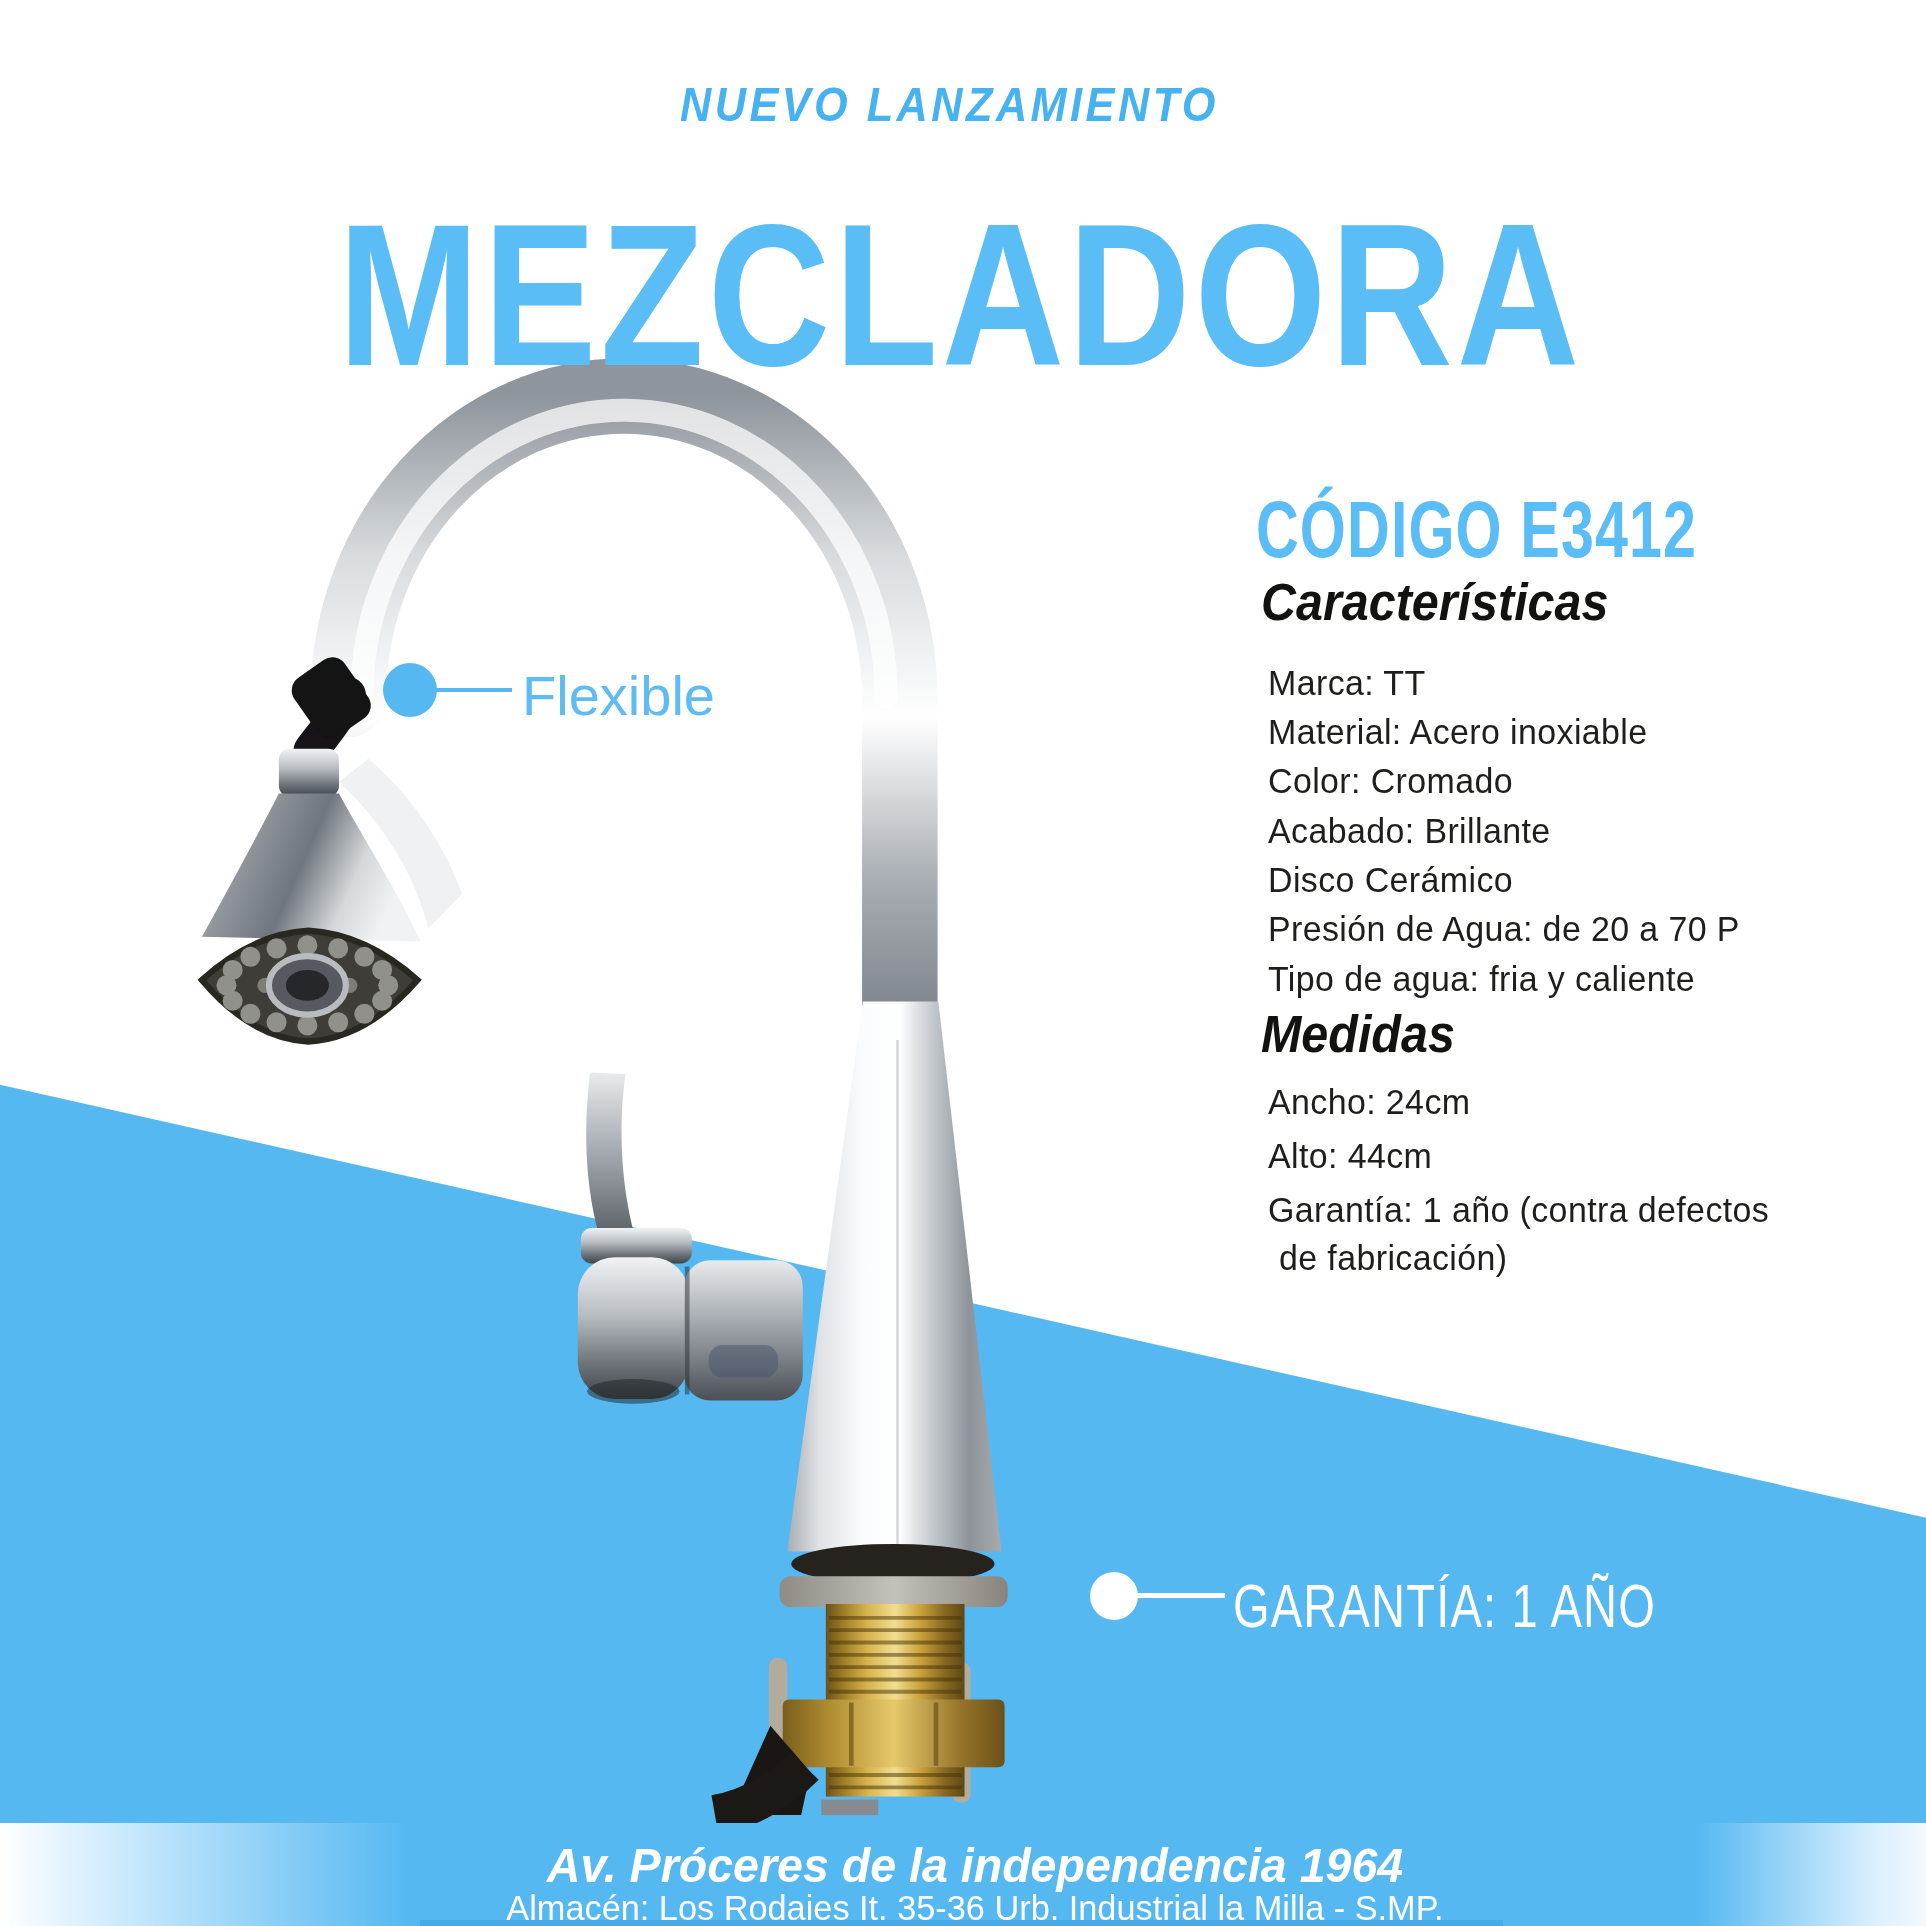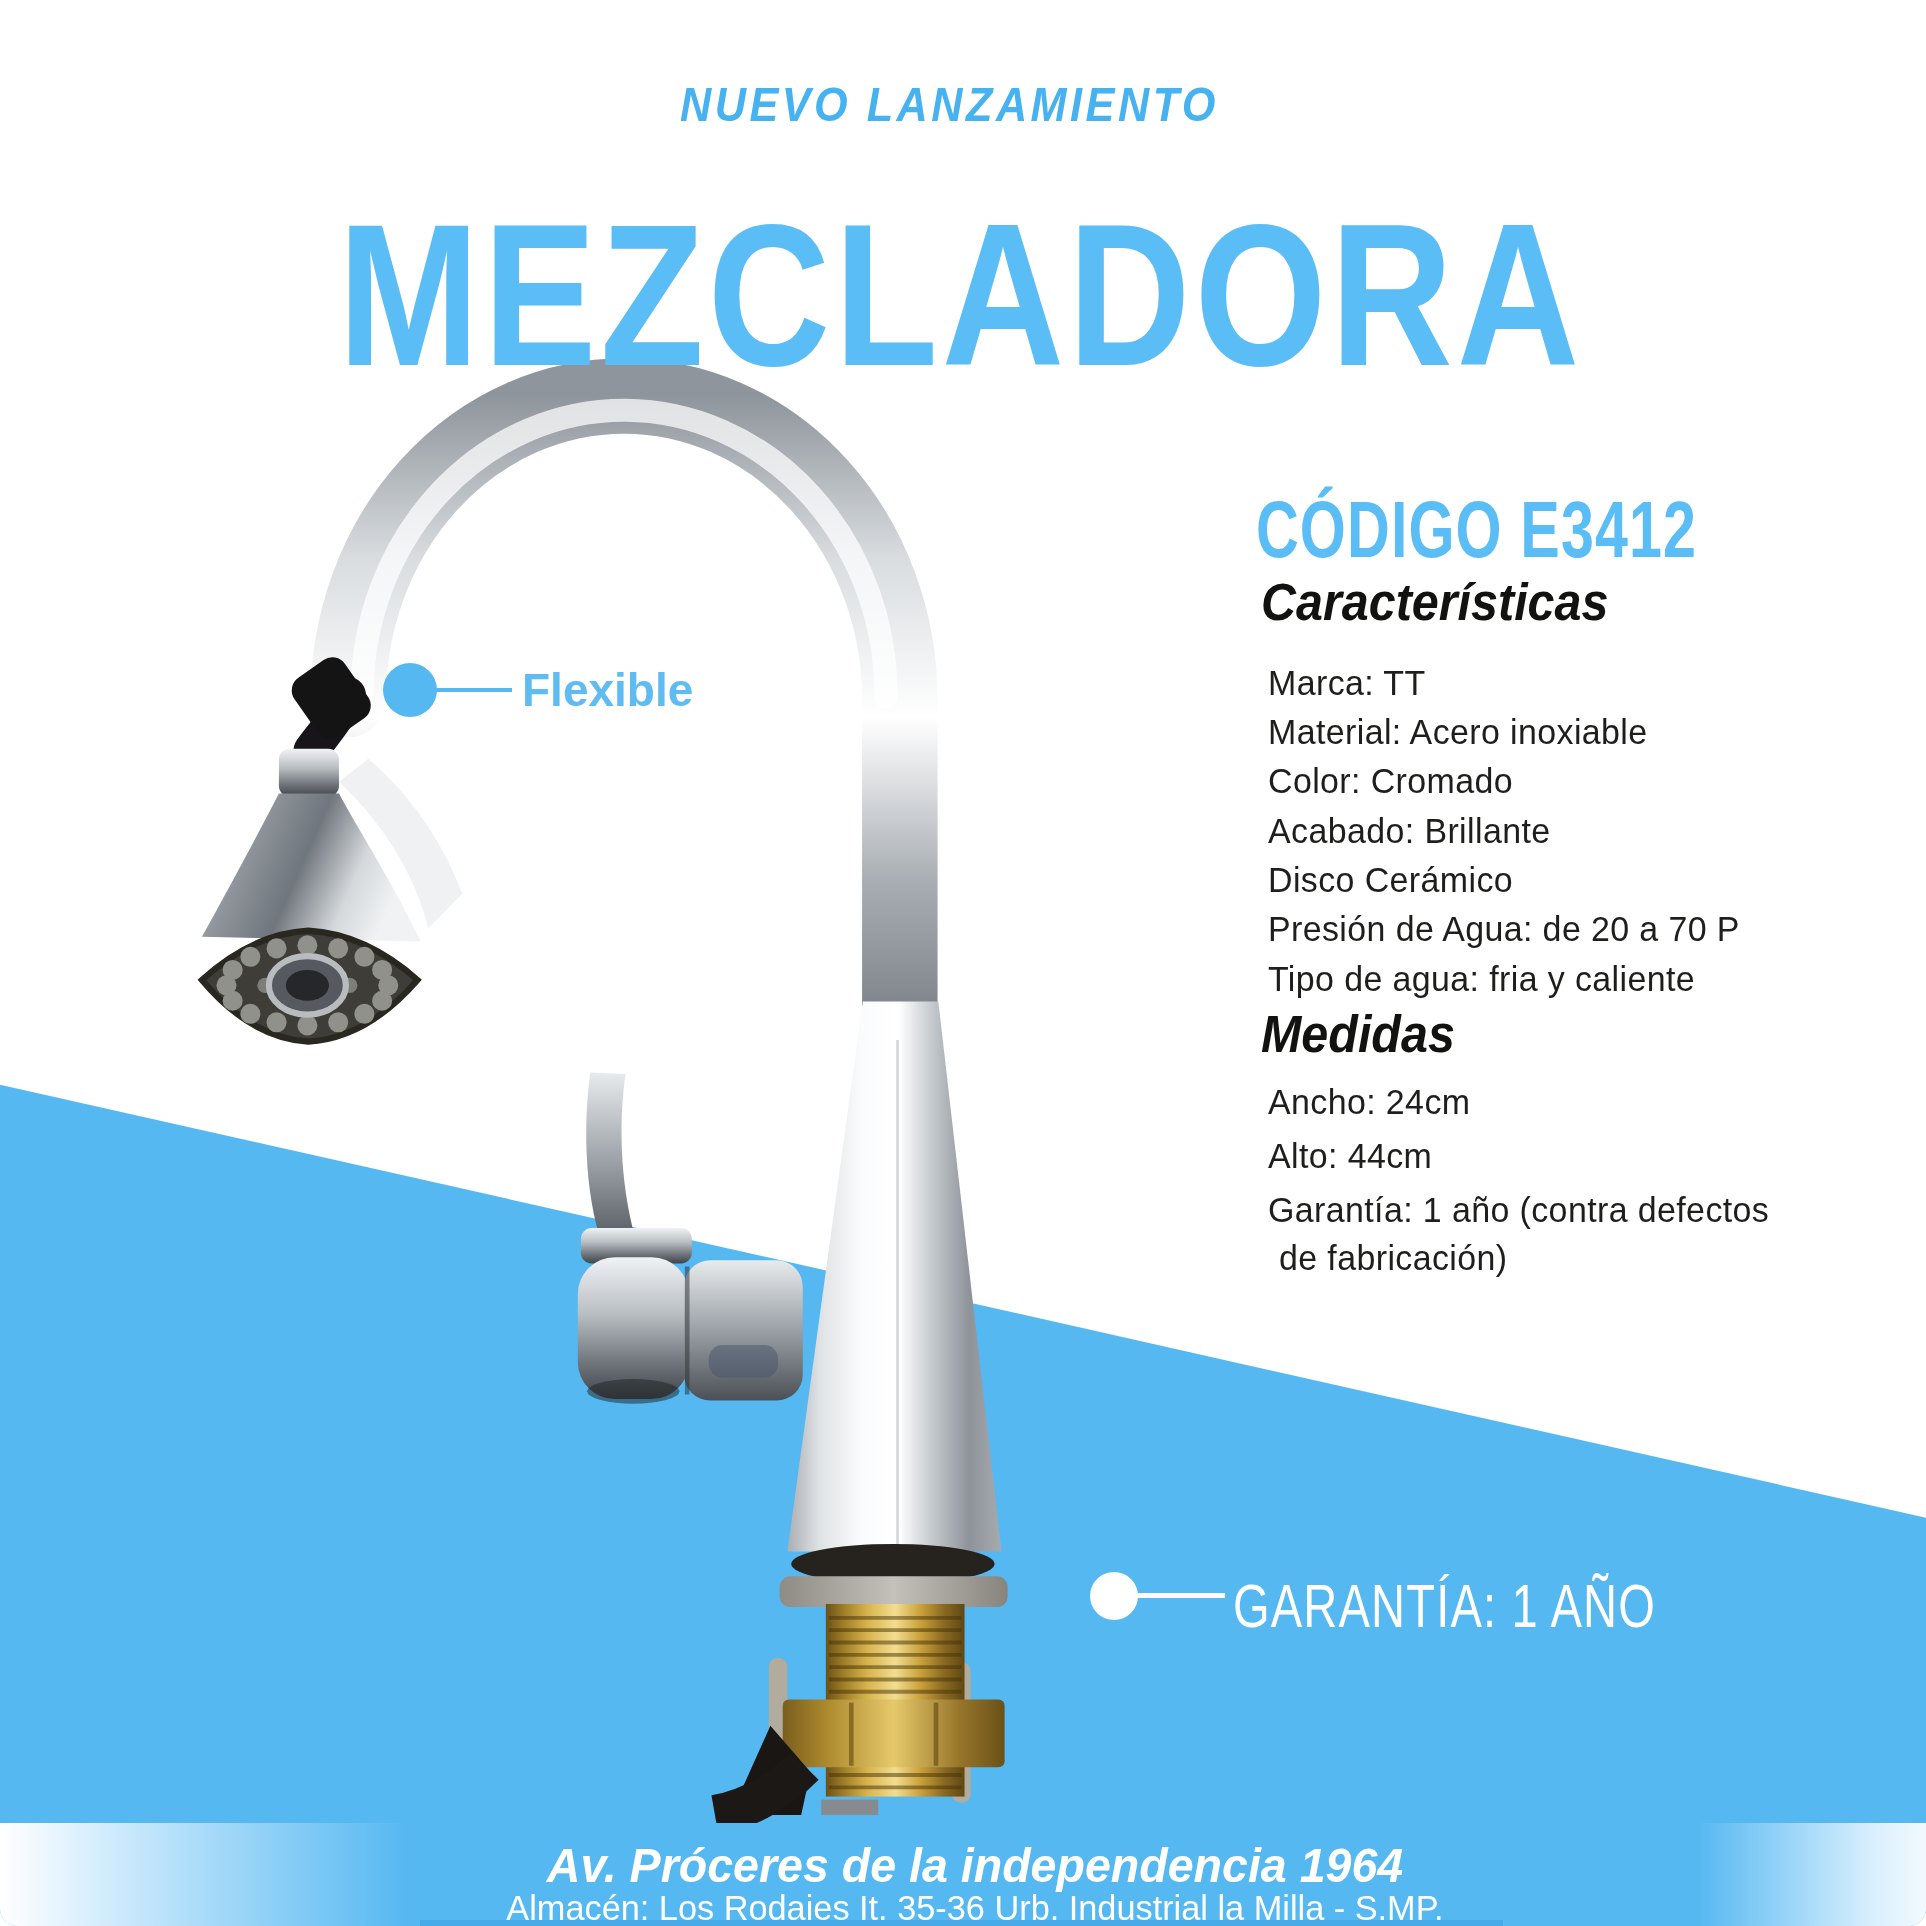--- a/index.html
+++ b/index.html
@@ -1,18 +1,18 @@
 <!DOCTYPE html>
 <html style="--blue: #55b8f1; --blue-title: #5bbdf6; --blue-kicker: #46b2f0; --blue-callout: #5fbcf3; --text-dark: #1e1e1c; --footer-strip: #46abe8; --chrome-light: #f5f7f9; --chrome-dark: #767c83; --brass: #d8b44e; --hose-black: #17141a;font-size:12.3px"><head>
 <meta charset="utf-8">
 <style>
   html,body{margin:0;padding:0;background:#ffffff;}
   .canvas{
     position:relative;width:1926px;height:1926px;overflow:hidden;
-    background:#ffffff;font-family:"Liberation Sans",sans-serif;border-radius:17px;
+    background:#ffffff;font-family:"Liberation Sans",sans-serif;
   }
   
   .bg-diagonal{
     position:absolute;left:0;top:0;width:1926px;height:1926px;
     background:var(--blue,#55b8f1);
     clip-path:polygon(0 56.32%, 100% 78.8%, 100% 100%, 0 100%);
   }
   .faucet{position:absolute;left:0;top:0;width:1926px;height:1926px;}
   
   .kicker{
@@ -55,21 +55,21 @@
   .flex-dot{
     position:absolute;left:383px;top:663px;width:54px;height:54px;border-radius:50%;
     background:var(--blue,#55b8f1);
   }
   .flex-line{
     position:absolute;left:435px;top:688px;width:77px;height:3.9px;
     background:var(--blue,#55b8f1);
   }
   .flex-label{
     position:absolute;left:522px;top:663px;
-    font-size:46px;font-weight:700;color:var(--blue-callout,#5fbcf3);white-space:nowrap;
+    font-size:56px;font-weight:400;color:var(--blue-callout,#5fbcf3);white-space:nowrap;
   }
   
   .gar-dot{
     position:absolute;left:1090px;top:1572px;width:48px;height:48px;border-radius:50%;
     background:#ffffff;
   }
   .gar-line{
     position:absolute;left:1134px;top:1593px;width:91px;height:4.6px;background:#ffffff;
   }
   .gar-label{

